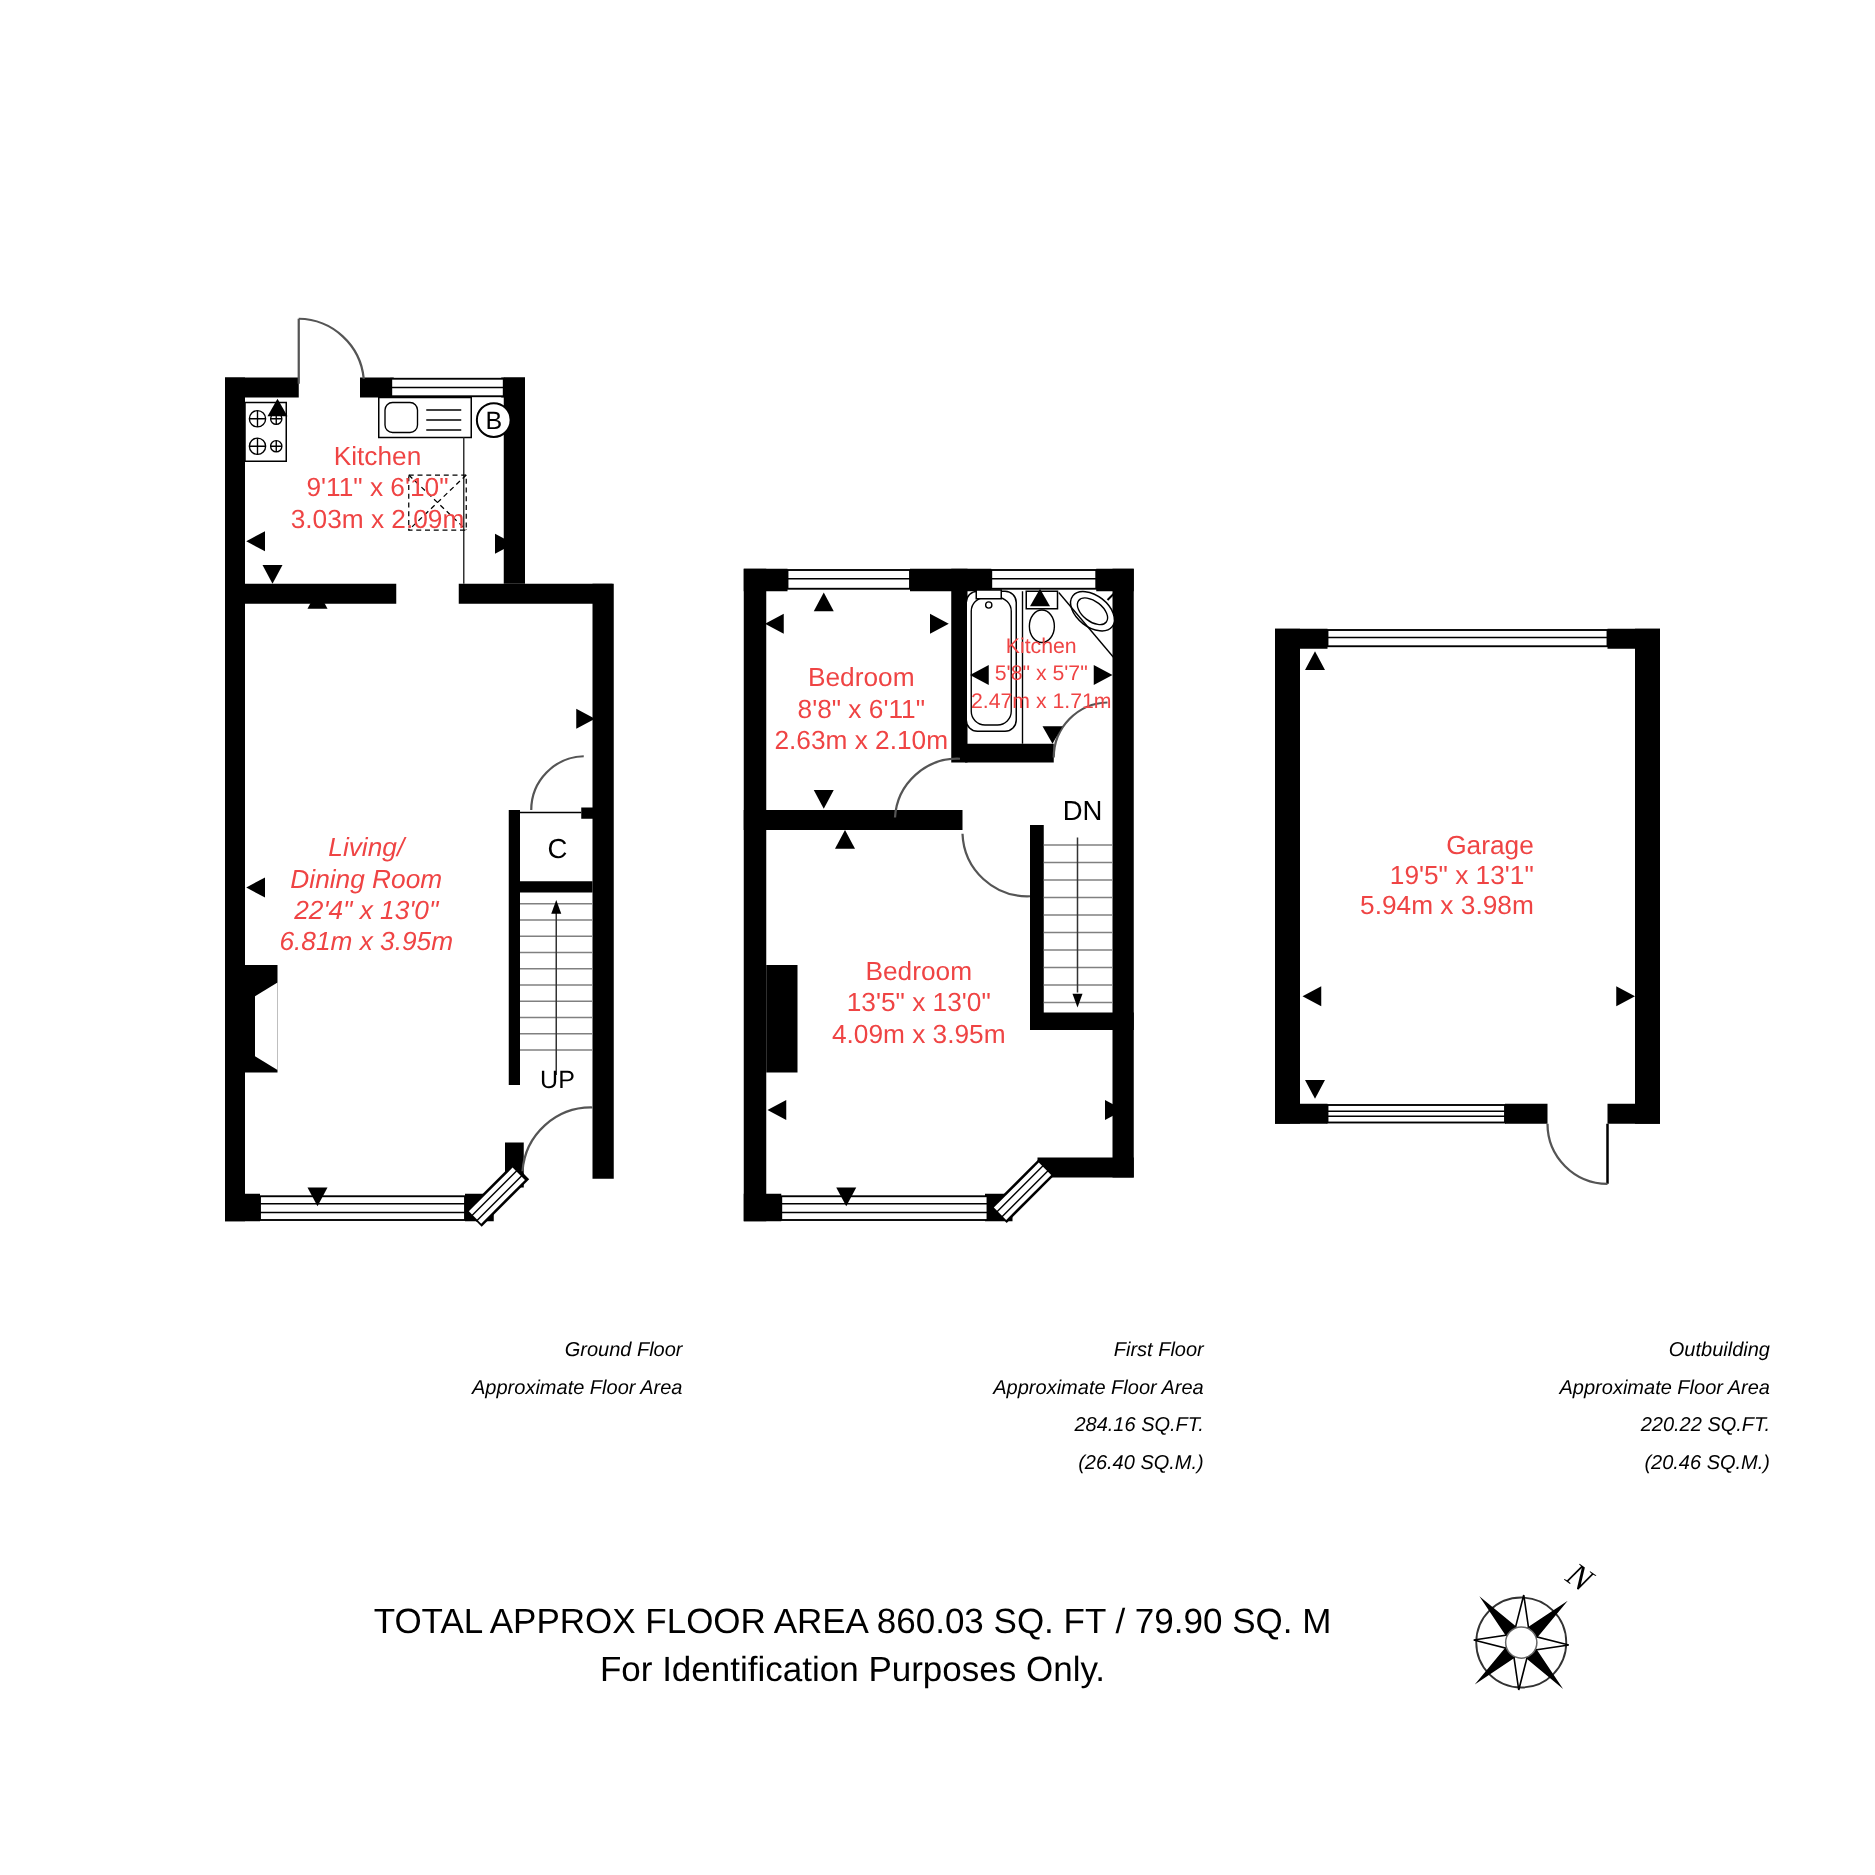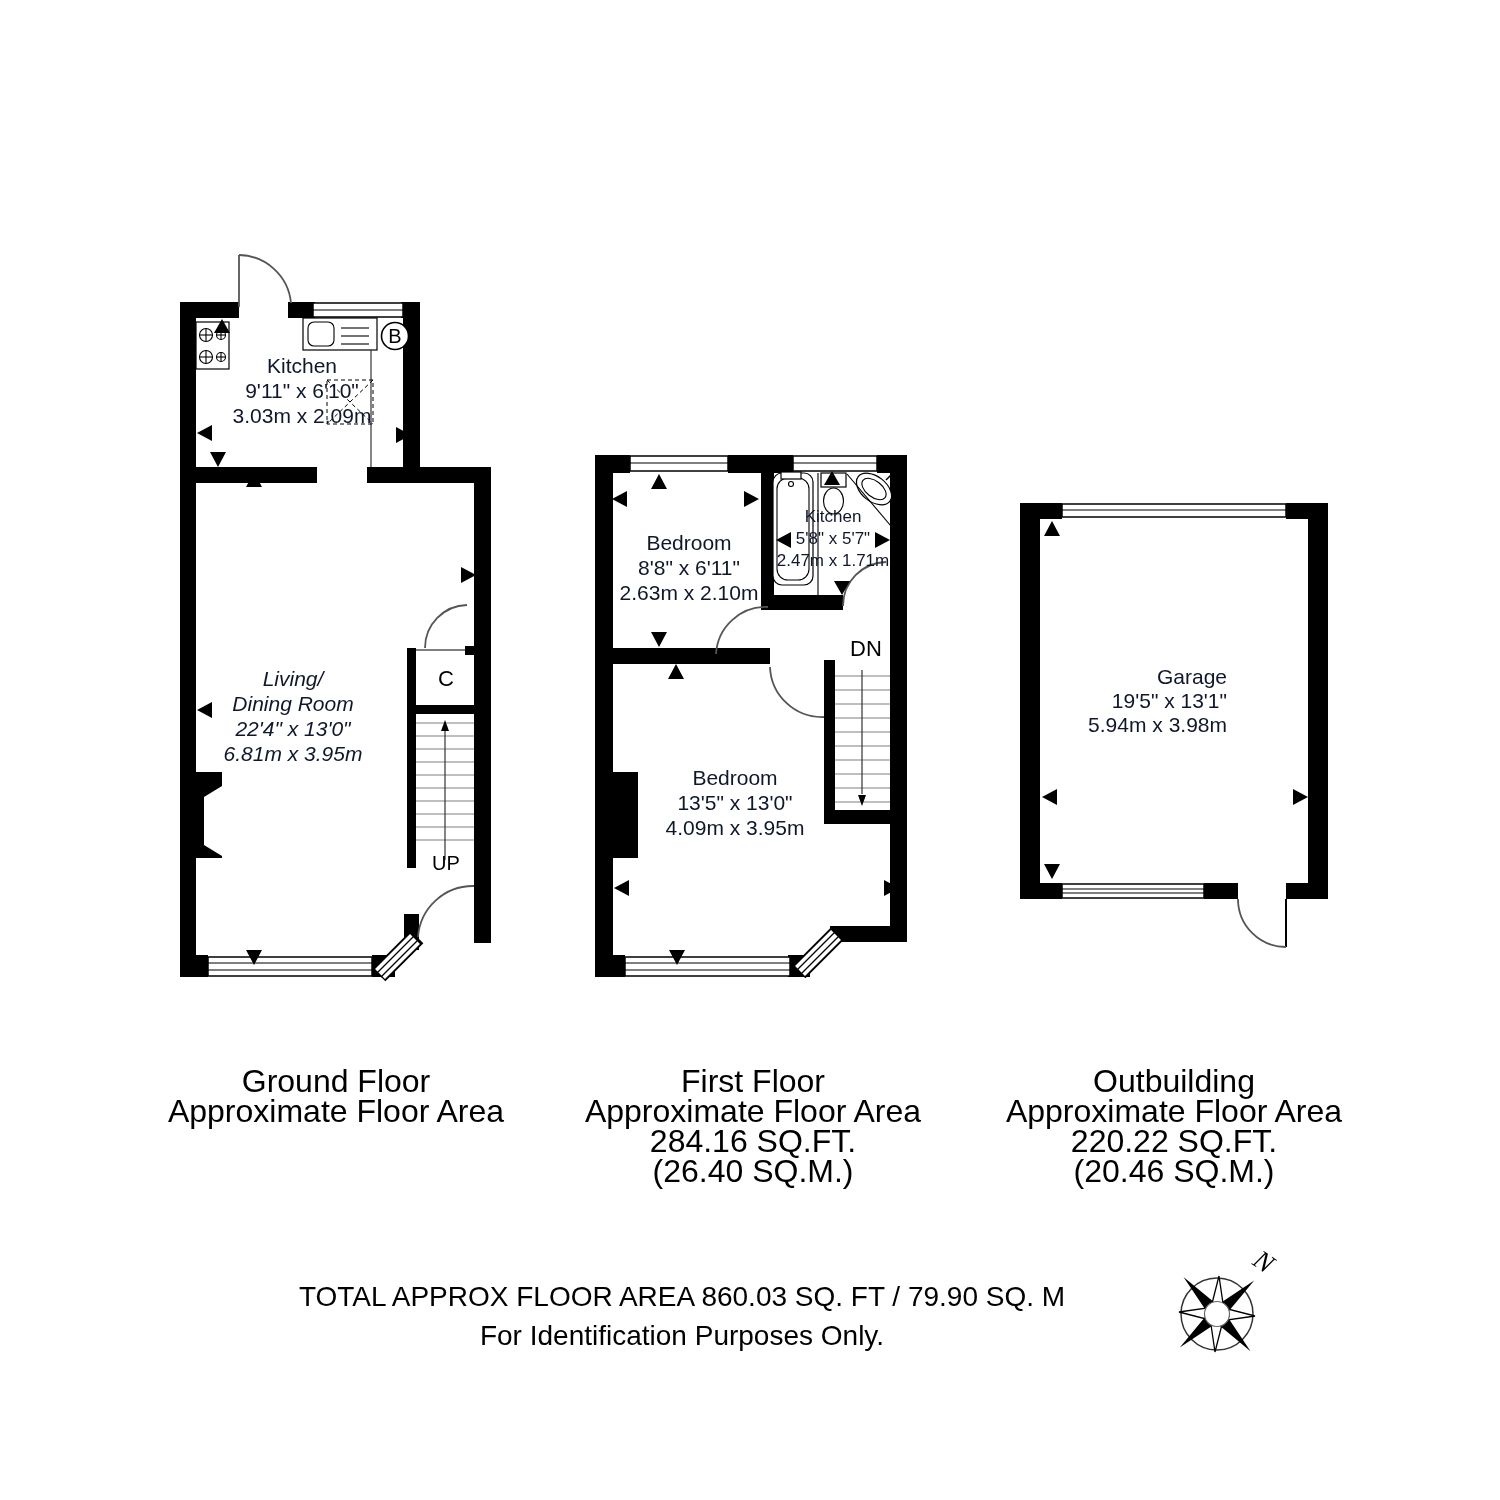--- a/index.html
+++ b/index.html
@@ -1,22 +1,22 @@
 <!DOCTYPE html>
 <html><head>
 <meta charset="utf-8">
 <style>
   html,body{margin:0;padding:0;background:#fff;}
   .stage{position:relative;width:1500px;height:1500px;background:#fff;overflow:hidden;
          font-family:"Liberation Sans", sans-serif;color:#000;}
   .stage svg{position:absolute;}
-  .room-label{position:absolute;text-align:center;font-size:21px;line-height:25px;color:#0f172a;}
+  .room-label{position:absolute;text-align:center;font-size:21px;line-height:25px;color:#ef4444;}
   .room-label.small{font-size:17px;line-height:22px;}
   .room-label.garage-lh{line-height:24px;}
-  .caption{position:absolute;width:420px;text-align:center;font-size:32px;line-height:30px;color:#000;}
+  .caption{position:absolute;width:420px;text-align:right;font-size:16px;line-height:30px;color:#000;font-style:italic;}
   .footer{position:absolute;left:0;top:1277px;width:1364px;text-align:center;
           font-size:28px;line-height:39px;color:#000;}
   .plan-letter{font-family:"Liberation Sans", sans-serif;font-size:22px;fill:#000;}
   .plan-letter-sm{font-family:"Liberation Sans", sans-serif;font-size:20px;fill:#000;}
   .wall{fill:#000;}
   .winrect{fill:#fff;stroke:#000;stroke-width:1.5;}
   .winline{stroke:#000;stroke-width:1.2;}
   .door{fill:none;stroke:#555;stroke-width:1.8;}
   .tread{stroke:#808080;stroke-width:1.2;}
   .fixture{fill:#fff;stroke:#000;stroke-width:1.2;}
@@ -291,21 +291,21 @@
     <div>Approximate Floor Area</div>
   </div>
 
   <div class="caption" style="left:543px;top:1066px;">
     <div>First Floor</div>
     <div>Approximate Floor Area</div>
     <div>284.16 SQ.FT.</div>
     <div>(26.40 SQ.M.)</div>
   </div>
 
-  <div class="caption" style="left:964px;top:1066px;">
+  <div class="caption" style="left:996px;top:1066px;">
     <div>Outbuilding</div>
     <div>Approximate Floor Area</div>
     <div>220.22 SQ.FT.</div>
     <div>(20.46 SQ.M.)</div>
   </div>
 
   <div class="footer">
     <div>TOTAL APPROX FLOOR AREA 860.03 SQ. FT / 79.90 SQ. M</div>
     <div>For Identification Purposes Only.</div>
   </div>

